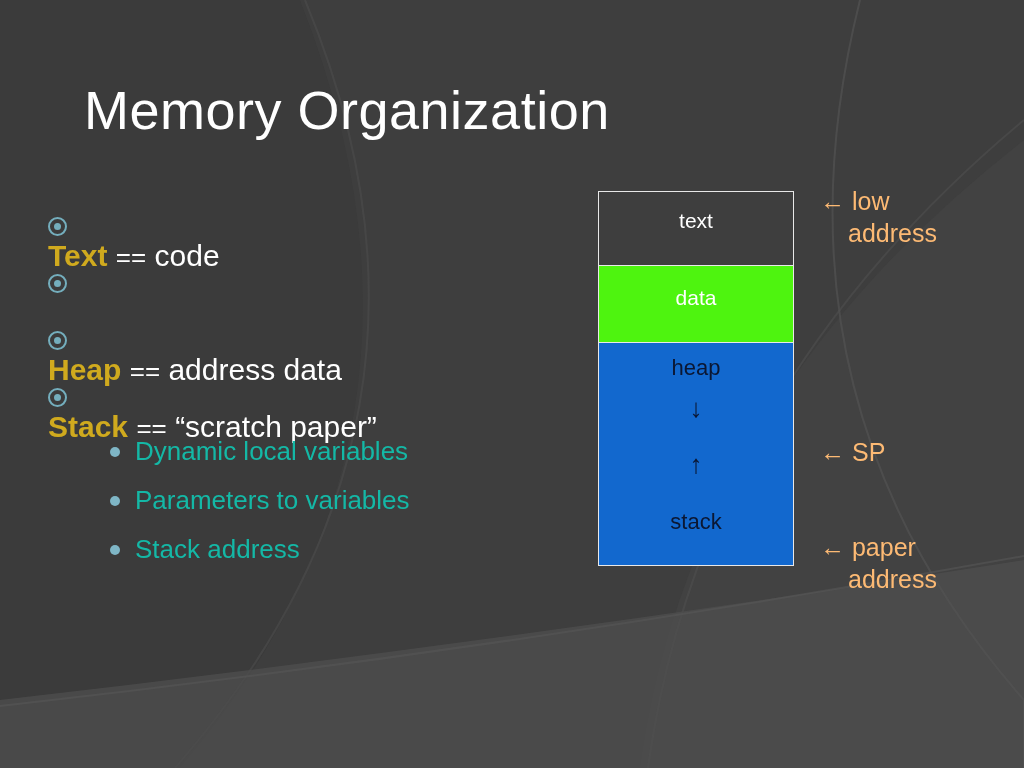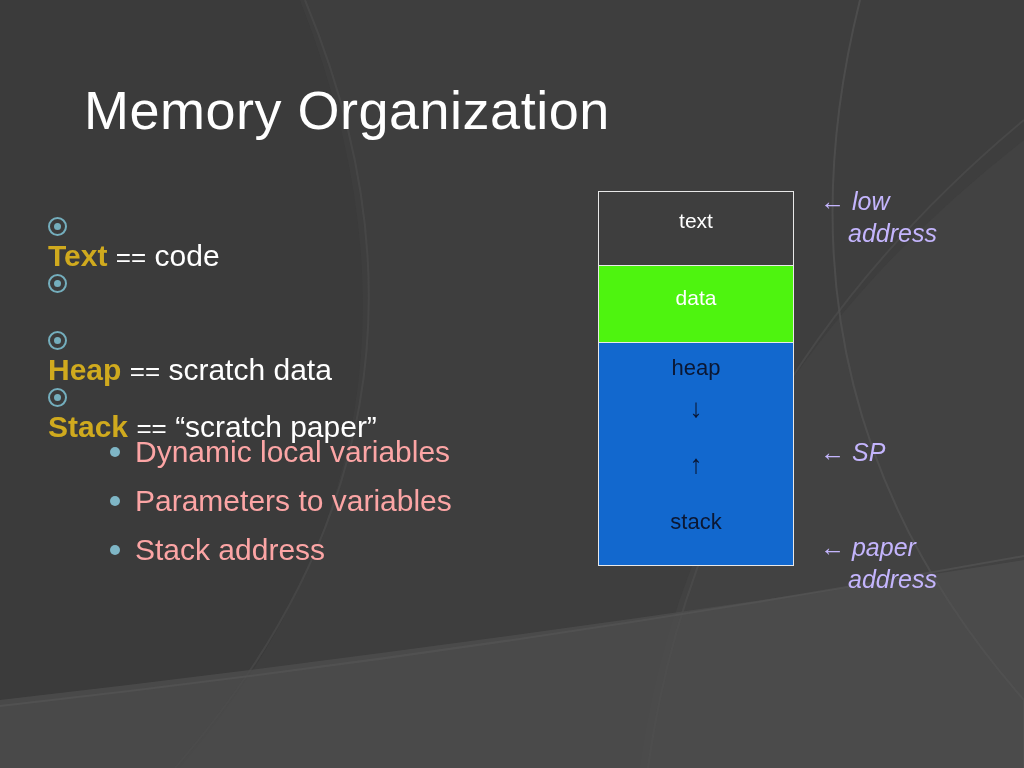--- a/index.html
+++ b/index.html
@@ -96,22 +96,22 @@
   .l2 .dot {
     flex: none;
     width: 10px;
     height: 10px;
     margin-top: 13px;
     margin-right: 15px;
     border-radius: 50%;
     background: #7fb6c6;
   }
   .l2 .txt {
-    color: #fca5a5;
-    font-size: 30px;
+    color: #14b8a6;
+    font-size: 26px;
     line-height: 35px;
     white-space: nowrap;
   }
 
   
   #memory-diagram {
     position: absolute;
     left: 598px;
     top: 191px;
     width: 196px;
@@ -179,25 +179,24 @@
   #seg-heapstack .lbl-stack {
     display: block;
     margin-top: 32px;
     font-size: 22px;
     color: #0b1733;
   }
 
   
   .annot {
     position: absolute;
-    color: #c4b5fd;
+    color: #fdba74;
     font-size: 25px;
     line-height: 32px;
     white-space: pre-line;
-    font-style: italic;
   }
   .annot .arrow {
     font-size: 25px;
   }
   #annot-low     { left: 820px; top: 185px;  }
   #annot-sp      { left: 820px; top: 436px;  }
   #annot-high    { left: 820px; top: 531px;  }
   .annot .second-line {
     display: block;
     margin-left: 28px;
@@ -227,21 +226,21 @@
       <span class="ring"></span>
       <span class="txt"><span class="key">Text</span> <span class="eq">==</span> <span>code</span></span>
     </div>
 
     <div class="l1">
       <span class="ring"></span>
     </div>
 
     <div class="l1">
       <span class="ring"></span>
-      <span class="txt"><span class="key">Heap</span> <span class="eq">==</span> <span>scratch data</span></span>
+      <span class="txt"><span class="key">Heap</span> <span class="eq">==</span> <span>address data</span></span>
     </div>
 
     <div class="l1">
       <span class="ring"></span>
       <span class="txt"><span class="key">Stack</span> <span class="eq">==</span> <span>“scratch paper”</span></span>
     </div>
 
     <div class="l2">
       <span class="dot"></span>
       <span class="txt">Dynamic local variables</span>

